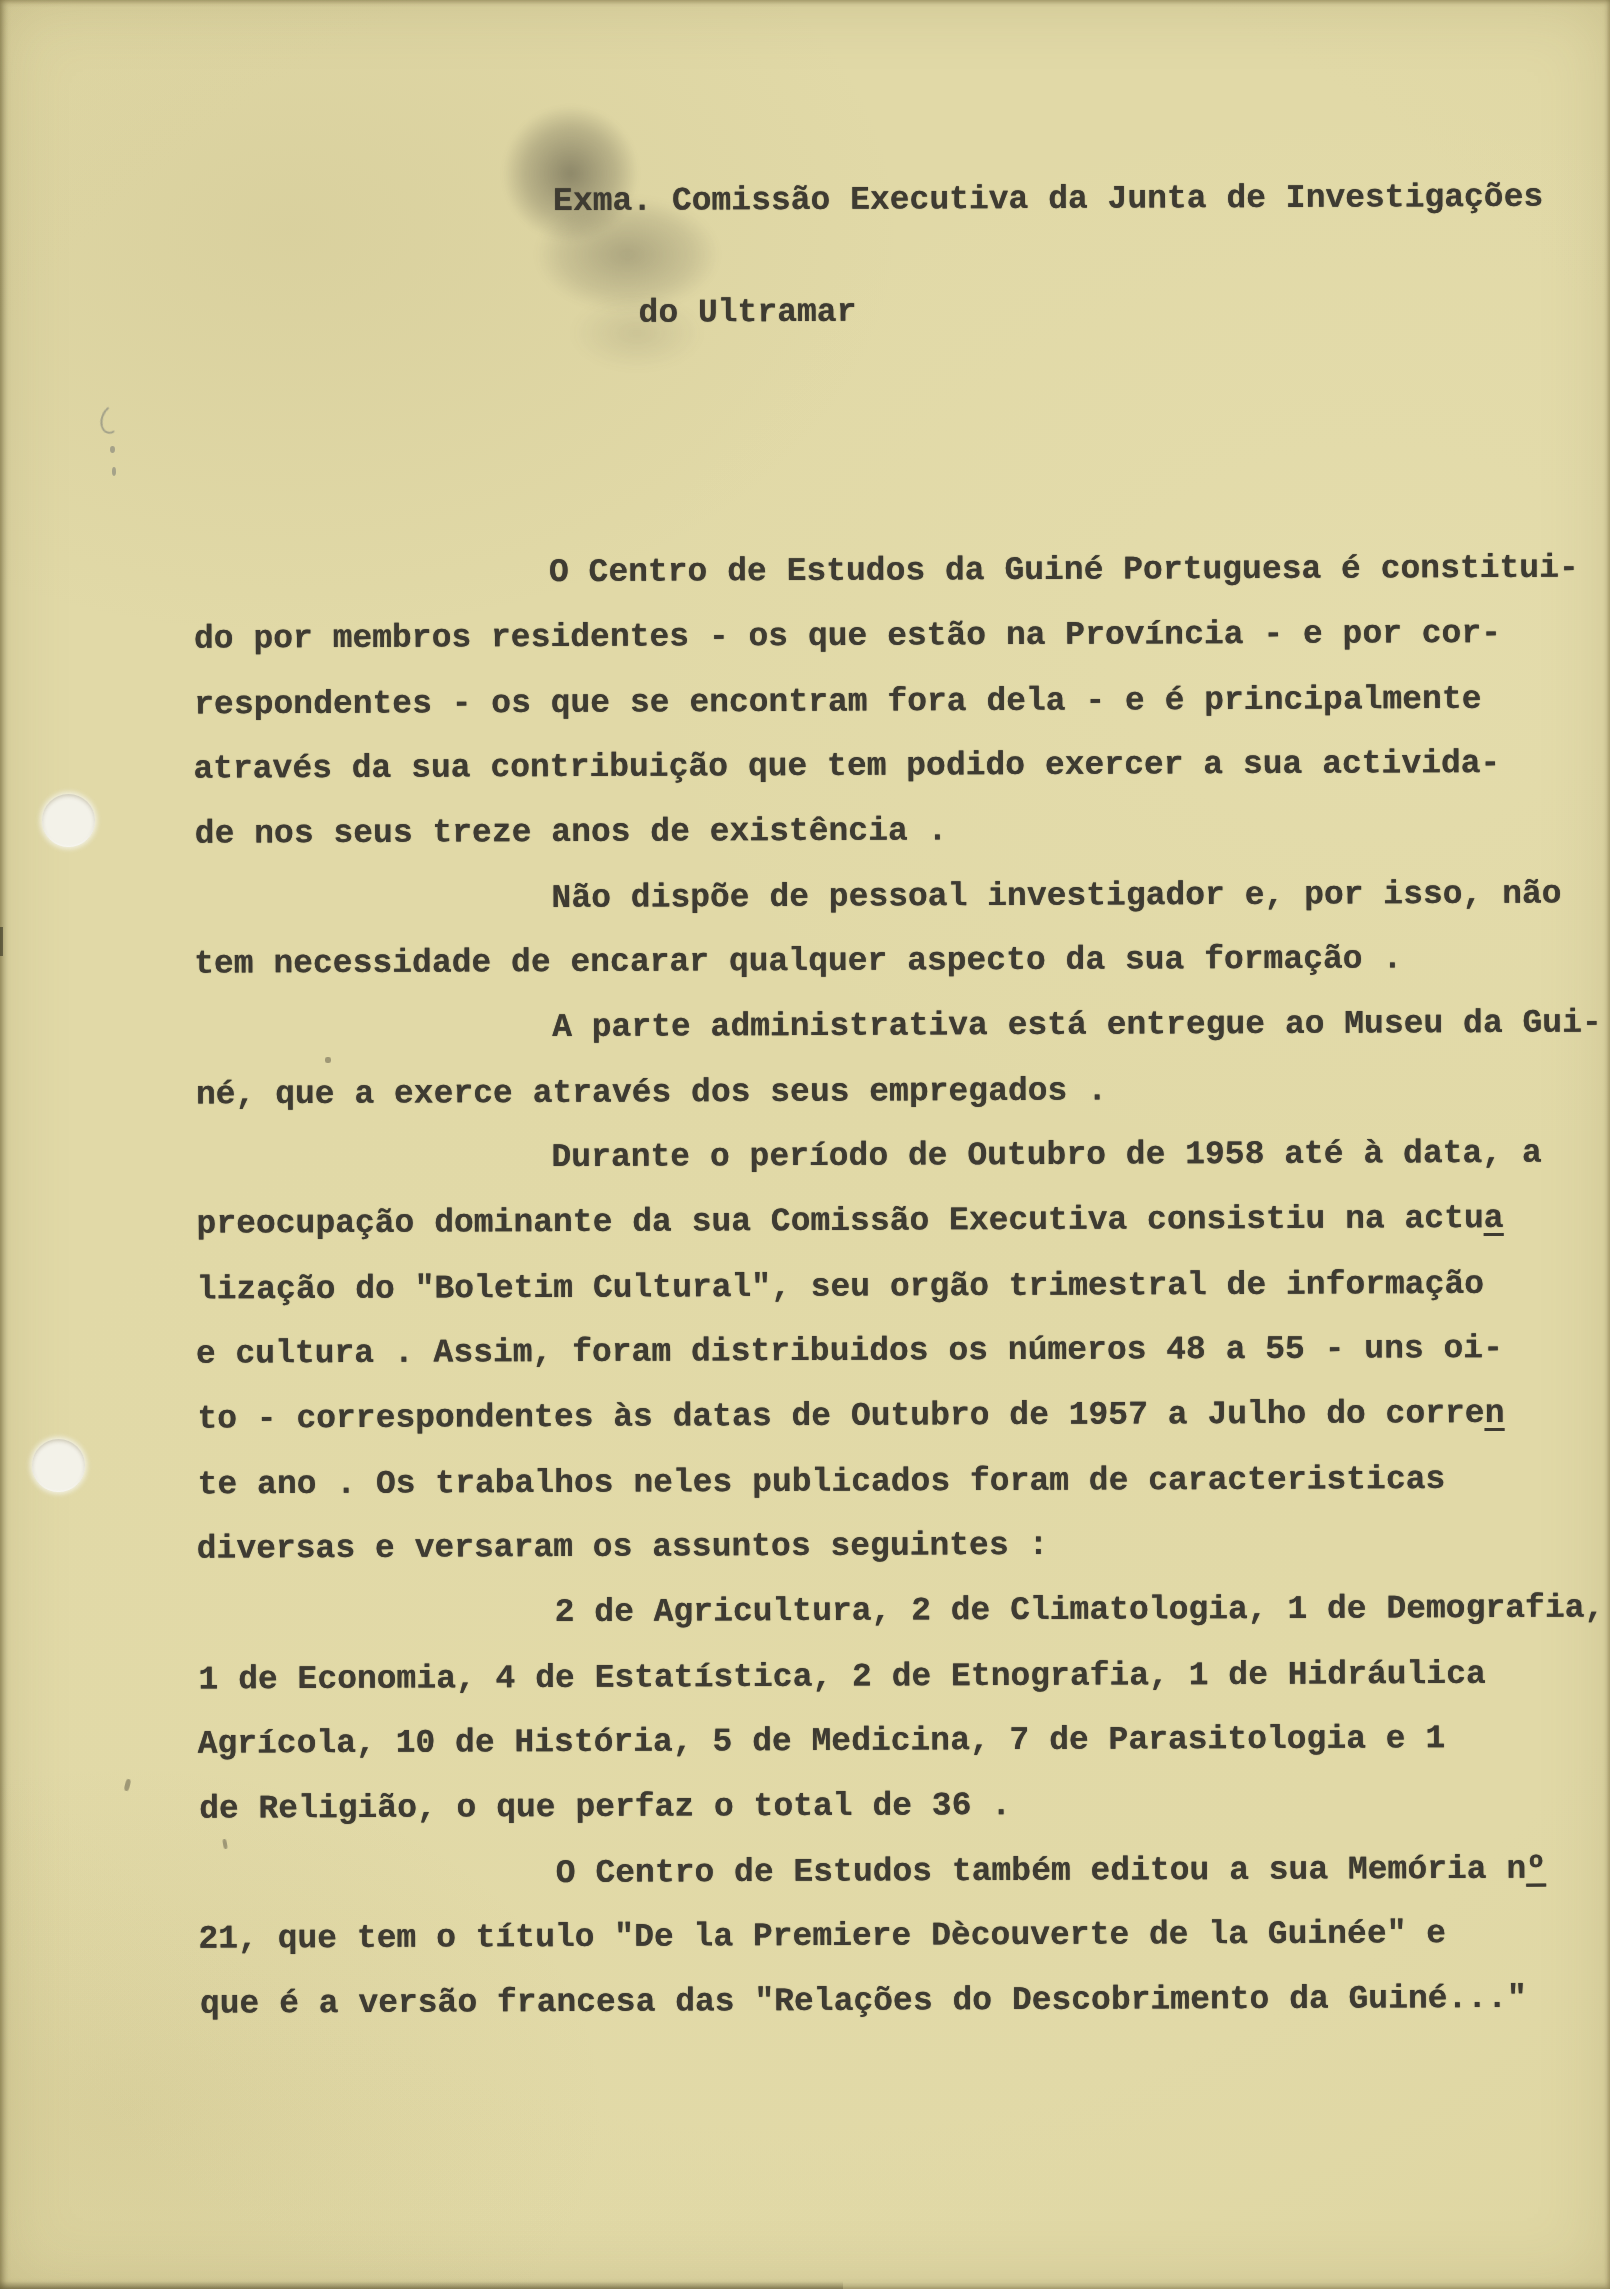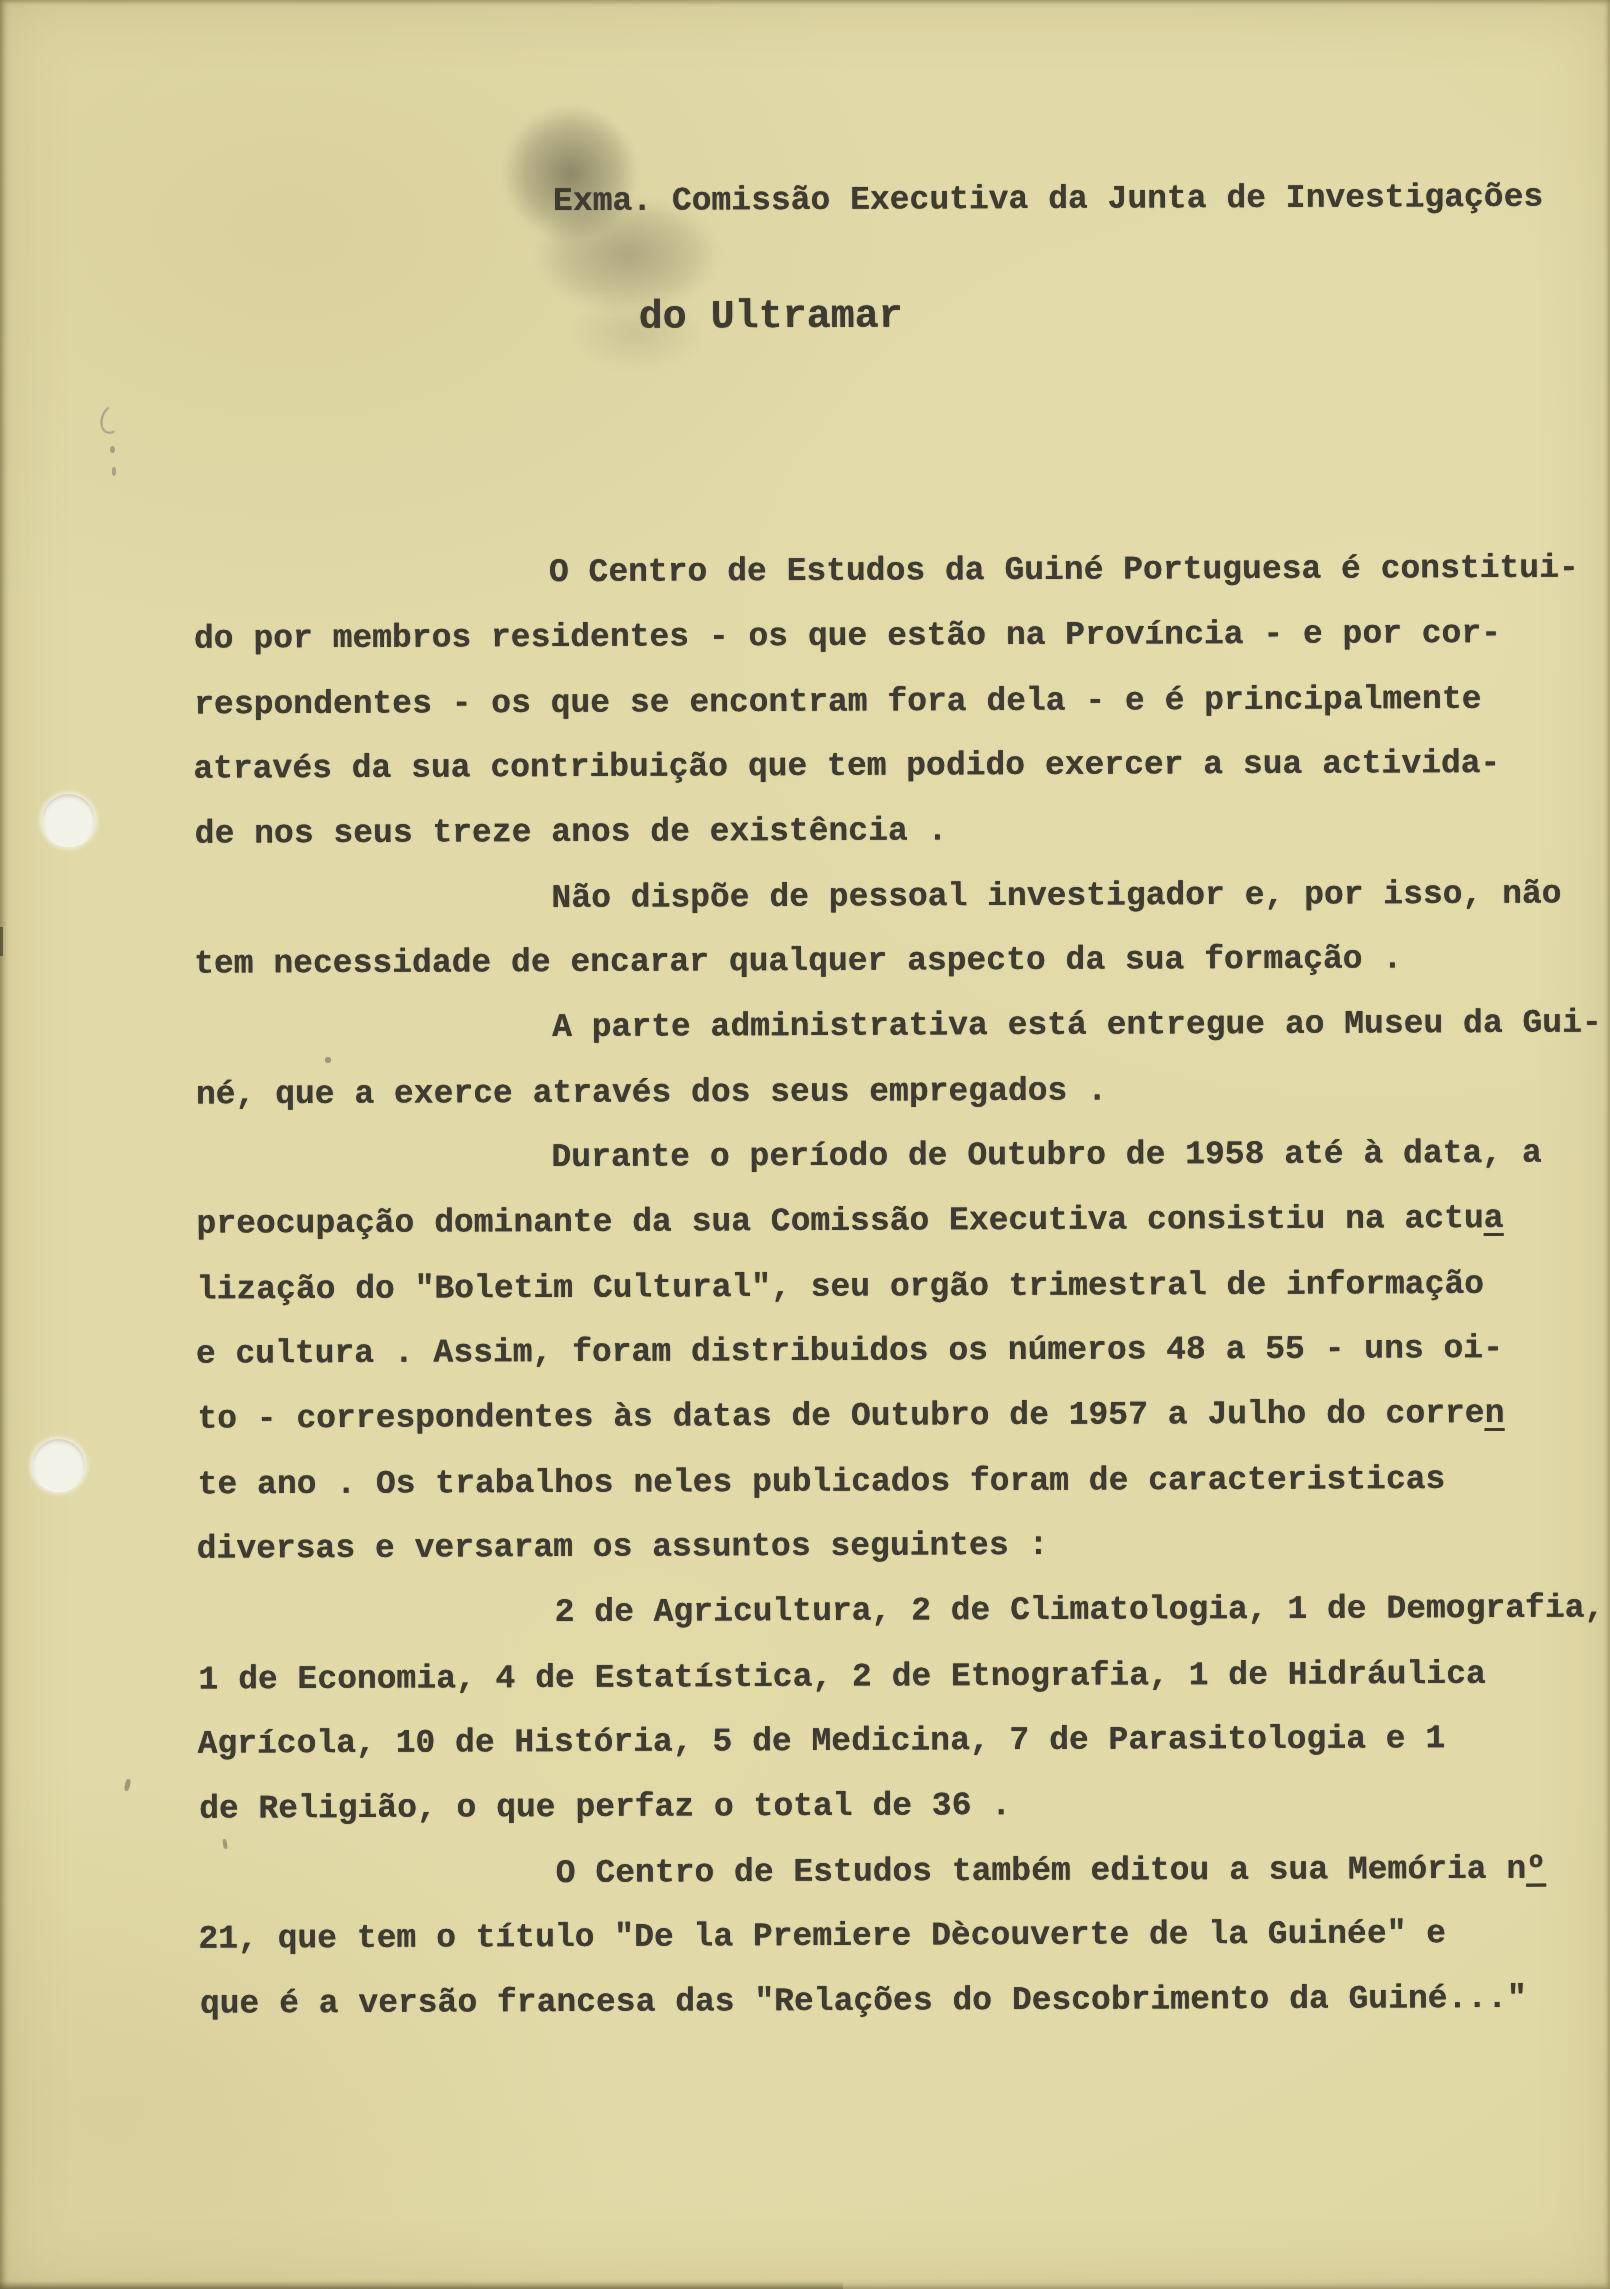--- a/index.html
+++ b/index.html
@@ -39,21 +39,21 @@
     position: absolute;
     left: 557px;
     top: 182px;
     font-size: 33px;
     white-space: pre;
   }
   .header-line-2 {
     position: absolute;
     left: 642px;
     top: 294px;
-    font-size: 40px;
+    font-size: 33px;
     white-space: pre;
   }
 
   .body-lines {
     position: absolute;
     left: 196px;
     top: 539px;
     font-size: 33px;
     line-height: 65px;
     white-space: pre;

